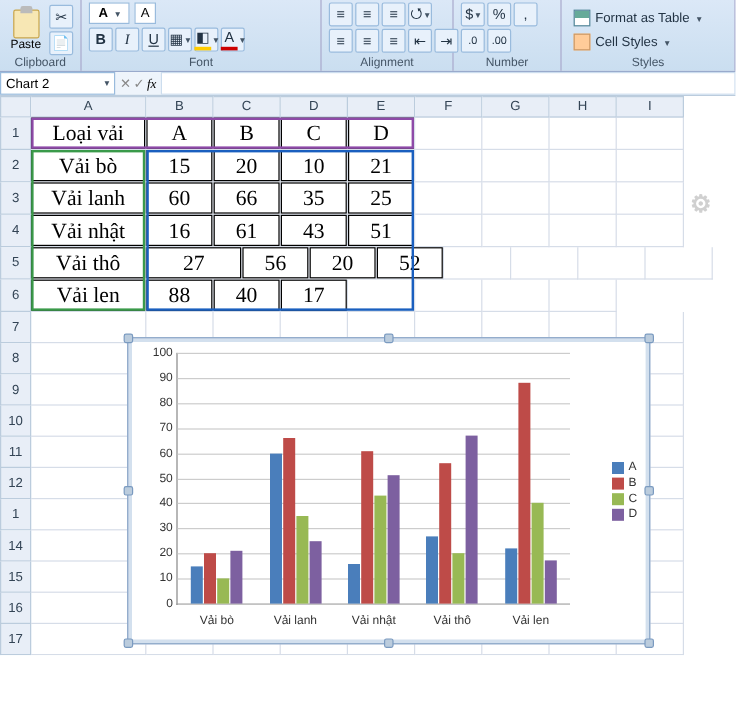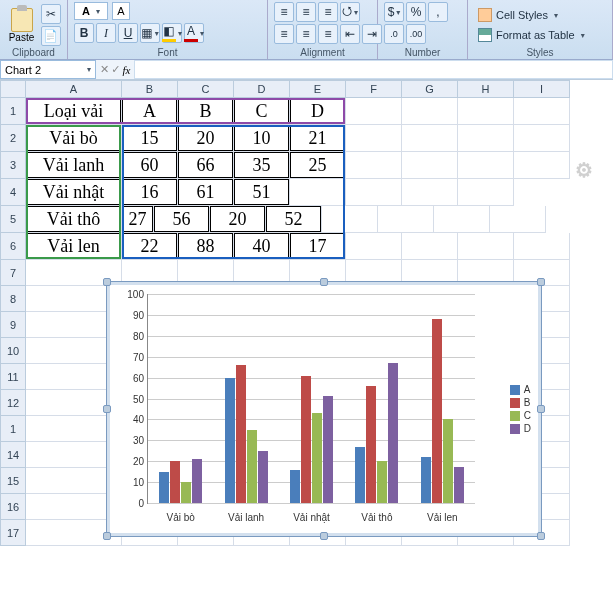--- a/index.html
+++ b/index.html
@@ -225,26 +225,26 @@
         <span class="sq" style="font-size:9px">.0</span>
         <span class="sq" style="font-size:9px">.00</span>
       </div>
     </div>
     <div class="rgroup-label">Number</div>
   </div>
 
   <div class="rgroup" style="flex:1">
     <div class="rgroup-body" style="flex-direction:column;gap:2px;padding-top:4px">
       <div class="stylesbtn dd">
+        <span class="icn" style="background:linear-gradient(#6a9 50%,#fff 50%);border:1px solid #589"></span>
+        <span>Format as Table</span>
+      </div>
+      <div class="stylesbtn dd">
         <span class="icn" style="background:#fc9;border:1px solid #c96"></span>
         <span>Cell Styles</span>
-      </div>
-      <div class="stylesbtn dd">
-        <span class="icn" style="background:linear-gradient(#6a9 50%,#fff 50%);border:1px solid #589"></span>
-        <span>Format as Table</span>
       </div>
     </div>
     <div class="rgroup-label">Styles</div>
   </div>
 </div>
 
 <div class="fxrow">
   <div class="namebox dd">
     <span>Chart 2</span>
   </div>
@@ -359,54 +359,54 @@
           <div class="cell datacell" style="width: 96px; height: 27px;">
             <div class="bord">Vải nhật</div>
           </div>
           <div class="cell datacell" style="width: 56px; height: 27px;">
             <div class="bord">16</div>
           </div>
           <div class="cell datacell" style="width: 56px; height: 27px;">
             <div class="bord">61</div>
           </div>
           <div class="cell datacell" style="width: 56px; height: 27px;">
+            <div class="bord">43</div>
+          </div>
+          <div class="cell datacell" style="width: 56px; height: 27px;">
             <div class="bord">51</div>
           </div>
           <div class="cell" style="width: 56px; height: 27px;"></div>
           <div class="cell" style="width: 56px; height: 27px;"></div>
           <div class="cell" style="width: 56px; height: 27px;"></div>
           <div class="cell" style="width: 56px; height: 27px;"></div>
         </div>
         <div class="cellrow">
           <div class="cell datacell" style="width: 96px; height: 27px;">
             <div class="bord">Vải thô</div>
           </div>
-          <div class="cell datacell" style="width: 32px; height: 27px;">
+          <div class="cell datacell" style="width: 80px; height: 27px;">
             <div class="bord">27</div>
           </div>
           <div class="cell datacell" style="width: 56px; height: 27px;">
             <div class="bord">56</div>
           </div>
           <div class="cell datacell" style="width: 56px; height: 27px;">
             <div class="bord">20</div>
           </div>
           <div class="cell datacell" style="width: 56px; height: 27px;">
             <div class="bord">52</div>
           </div>
           <div class="cell" style="width: 56px; height: 27px;"></div>
           <div class="cell" style="width: 56px; height: 27px;"></div>
           <div class="cell" style="width: 56px; height: 27px;"></div>
           <div class="cell" style="width: 56px; height: 27px;"></div>
         </div>
         <div class="cellrow">
           <div class="cell datacell" style="width: 96px; height: 27px;">
             <div class="bord">Vải len</div>
-          </div>
-          <div class="cell datacell" style="width: 56px; height: 27px;">
-            <div class="bord">22</div>
           </div>
           <div class="cell datacell" style="width: 56px; height: 27px;">
             <div class="bord">88</div>
           </div>
           <div class="cell datacell" style="width: 56px; height: 27px;">
             <div class="bord">40</div>
           </div>
           <div class="cell datacell" style="width: 56px; height: 27px;">
             <div class="bord">17</div>
           </div>

